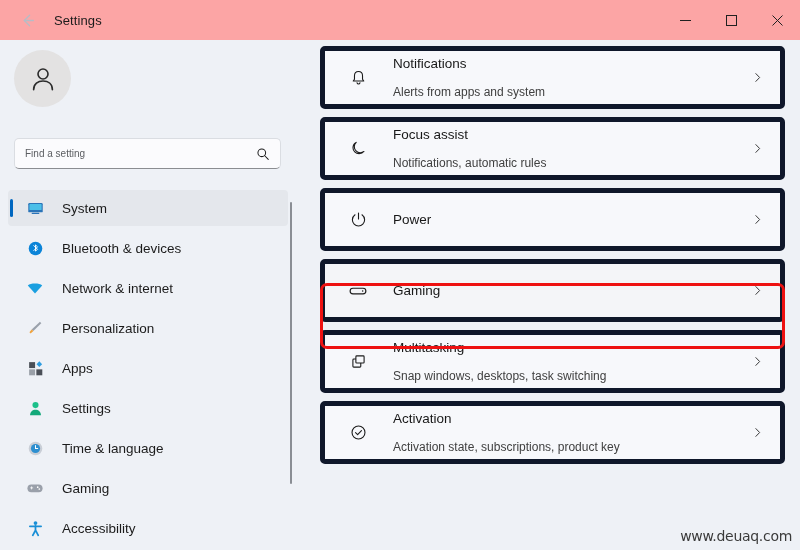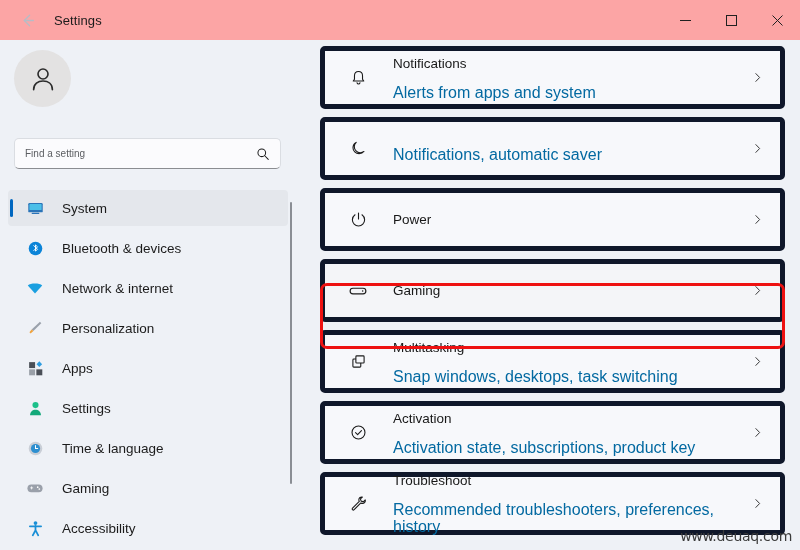--- a/index.html
+++ b/index.html
@@ -157,22 +157,22 @@
     color: #1b1b1b;
     margin-left: 4px;
   }
   .card-text { margin-left: 20px; flex: 1; }
   .card-title {
     font-size: 13.5px;
     color: #181818;
     line-height: 18px;
   }
   .card-sub {
-    font-size: 16px;
-    color: #0369a1;
+    font-size: 12px;
+    color: #404040;
     line-height: 17px;
     margin-top: 11px;
   }
   .chev { color: #333; display: flex; }
 
   .card.clipped-top {
     margin-top: -41px;
     height: 63px;
   }
 
@@ -377,21 +377,22 @@
         </span>
       </div>
 
       <div class="card">
         <span class="card-ico">
           <svg width="21" height="21" viewBox="0 0 24 24" fill="none" stroke="currentColor" stroke-width="1.25">
             <path d="M18.2 15.4 C17 16.3 15.6 16.8 14 16.8 C10.2 16.8 7.2 13.8 7.2 10 C7.2 8 8 6.2 9.4 5 C7.2 6.1 5.7 8.4 5.7 11 C5.7 14.8 8.8 17.9 12.6 17.9 C15 17.9 17.1 16.9 18.2 15.4 Z" stroke-linejoin="round"></path>
           </svg>
         </span>
         <div class="card-text">
-          <div class="card-sub">Notifications, automatic saver</div>
+          <div class="card-title">Focus assist</div>
+          <div class="card-sub">Notifications, automatic rules</div>
         </div>
         <span class="chev">
           <svg width="13" height="13" viewBox="0 0 16 16" fill="none" stroke="currentColor" stroke-width="1.2">
               <path d="M6 3.2 L10.6 8 L6 12.8" stroke-linecap="round" stroke-linejoin="round"></path>
             </svg>
         </span>
       </div>
 
       <div class="card">
         <span class="card-ico">
@@ -456,36 +457,20 @@
           <div class="card-title">Activation</div>
           <div class="card-sub">Activation state, subscriptions, product key</div>
         </div>
         <span class="chev">
           <svg width="13" height="13" viewBox="0 0 16 16" fill="none" stroke="currentColor" stroke-width="1.2">
               <path d="M6 3.2 L10.6 8 L6 12.8" stroke-linecap="round" stroke-linejoin="round"></path>
             </svg>
         </span>
       </div>
 
-      <div class="card">
-        <span class="card-ico">
-          <svg width="21" height="21" viewBox="0 0 24 24" fill="none" stroke="currentColor" stroke-width="1.25">
-            <path d="M16.4 4.6 C14.4 4.1 12.4 5.6 12.4 7.8 C12.4 8.5 12.6 9.1 12.9 9.6 L5.2 17.3 C4.7 17.8 4.7 18.6 5.2 19.1 C5.7 19.6 6.5 19.6 7 19.1 L14.7 11.4 C15.2 11.7 15.8 11.9 16.5 11.9 C18.7 11.9 20.2 9.9 19.7 7.9 L17.5 10.1 L15 9.3 L14.2 6.8 Z" stroke-linejoin="round"></path>
-          </svg>
-        </span>
-        <div class="card-text">
-          <div class="card-title">Troubleshoot</div>
-          <div class="card-sub">Recommended troubleshooters, preferences, history</div>
-        </div>
-        <span class="chev">
-          <svg width="13" height="13" viewBox="0 0 16 16" fill="none" stroke="currentColor" stroke-width="1.2">
-              <path d="M6 3.2 L10.6 8 L6 12.8" stroke-linecap="round" stroke-linejoin="round"></path>
-            </svg>
-        </span>
-      </div>
 
     </div>
   </div>
 
   <div class="highlight-box"></div>
 
   <div class="watermark">www.deuaq.com</div>
 
 </div>
 

